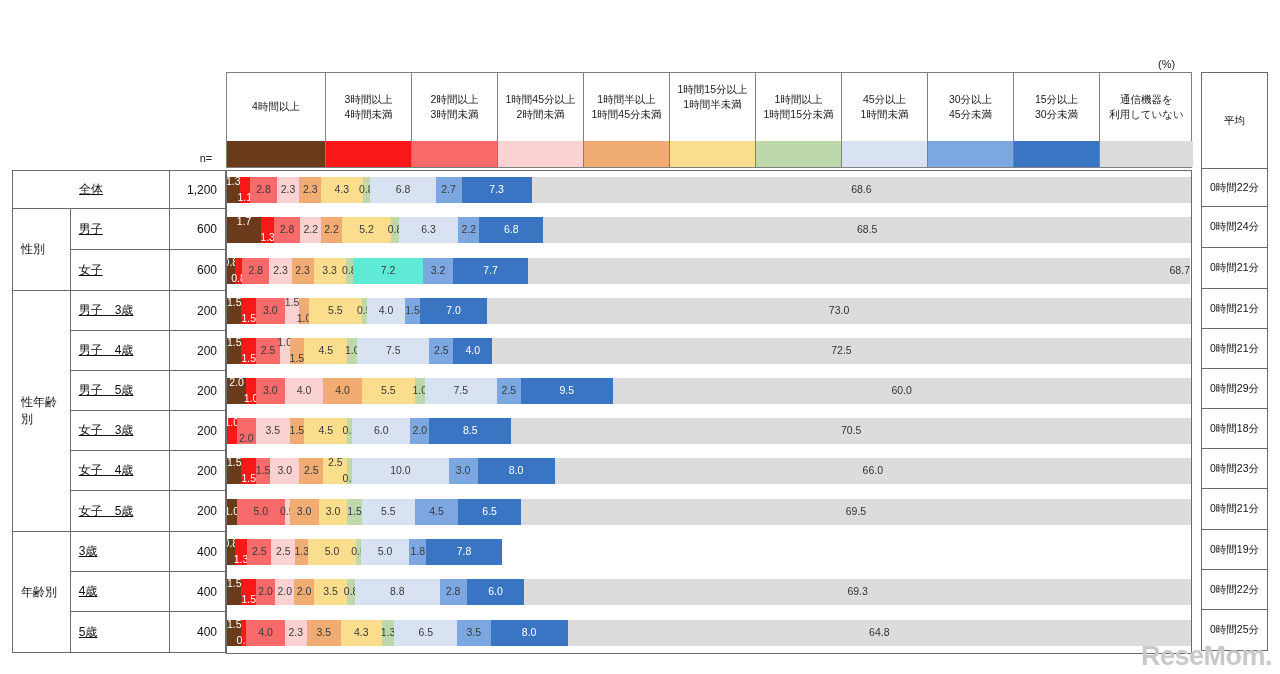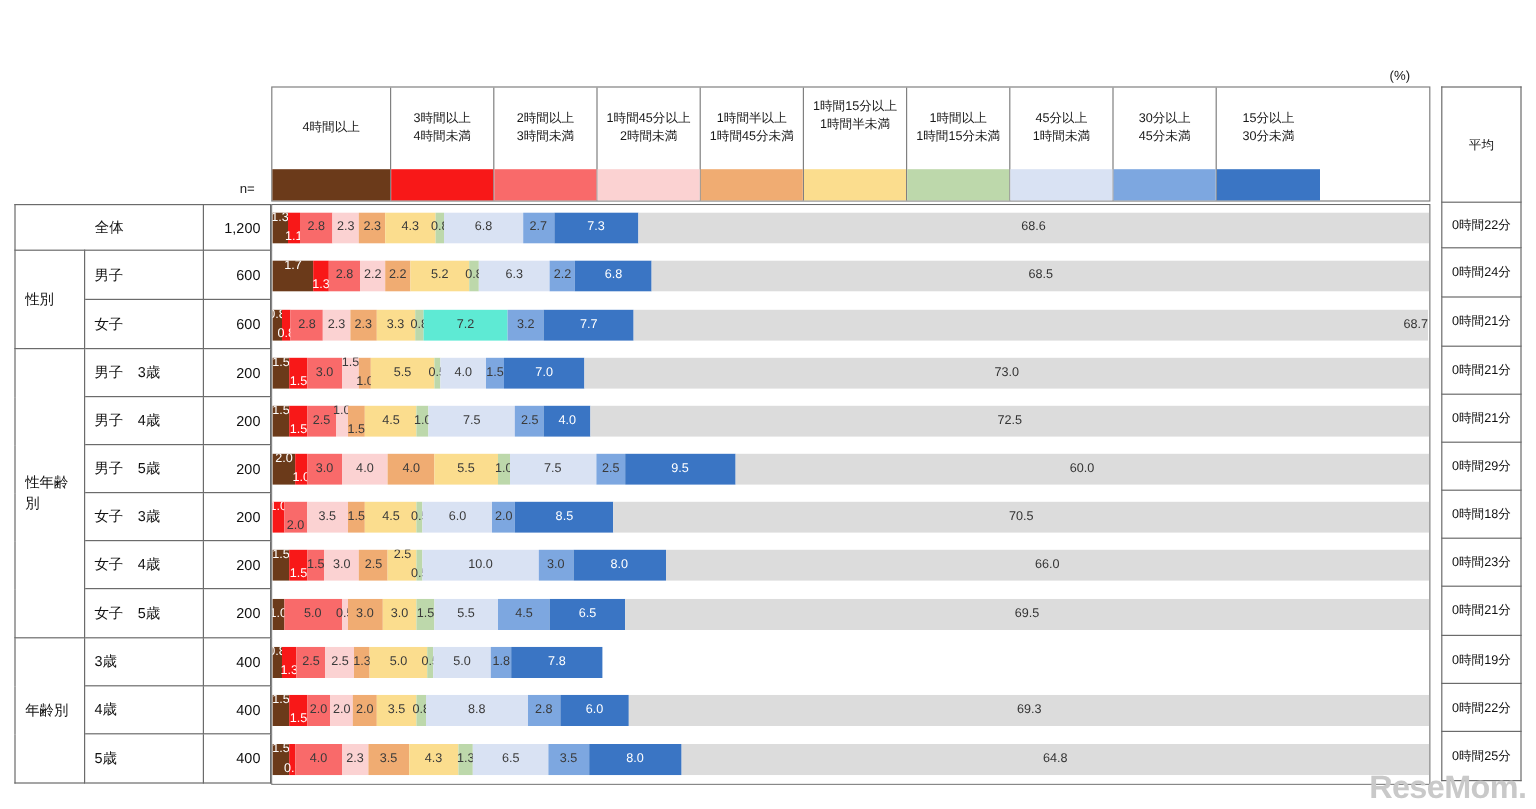--- a/index.html
+++ b/index.html
@@ -50,21 +50,21 @@
     border-collapse: collapse;
   }
   .lbl-table td {
     border: 1px solid #6b6b6b;
     font-size: 12px;
     color: #111;
     padding: 0 8px;
     background: #fff;
   }
   .grp-cell { width: 58px; text-align: left; font-size: 12px; }
-  .name-cell { width: 100px; text-align: left; }
+  .name-cell { width: 100px; text-align: left; text-decoration: underline; }
   .name-cell.center { text-align: center; }
   .n-cell { width: 56px; text-align: right; padding-right: 9px; color:#222; }
   .dash-top { border-top: 1px dotted #9a9a9a !important; }
 
   
   .n-caption {
     position: absolute; left: 186px; top: 152px;
     width: 40px; text-align: center;
     font-size: 11px; color: #222;
   }
@@ -175,20 +175,25 @@
       <div class="legend-col" style="width: 86px;">
         <div class="legend-label">30分以上
 45分未満</div>
         <div class="legend-swatch" style="background: rgb(125, 167, 224);"></div>
       </div>
       <div class="legend-col" style="width: 86px;">
         <div class="legend-label">15分以上
 30分未満</div>
         <div class="legend-swatch" style="background: rgb(58, 117, 196);"></div>
       </div>
+      <div class="legend-col" style="width: 93px;">
+        <div class="legend-label">通信機器を
+利用していない</div>
+        <div class="legend-swatch" style="background: rgb(220, 220, 220);"></div>
+      </div>
     </div>
 
   <div class="n-caption">n=</div>
 
   <table class="lbl-table" id="lbl-table">
       <tbody>
         <tr>
           <td class="name-cell center" colspan="2" style="height: 38px;">全体</td>
           <td class="n-cell">1,200</td>
         </tr>

